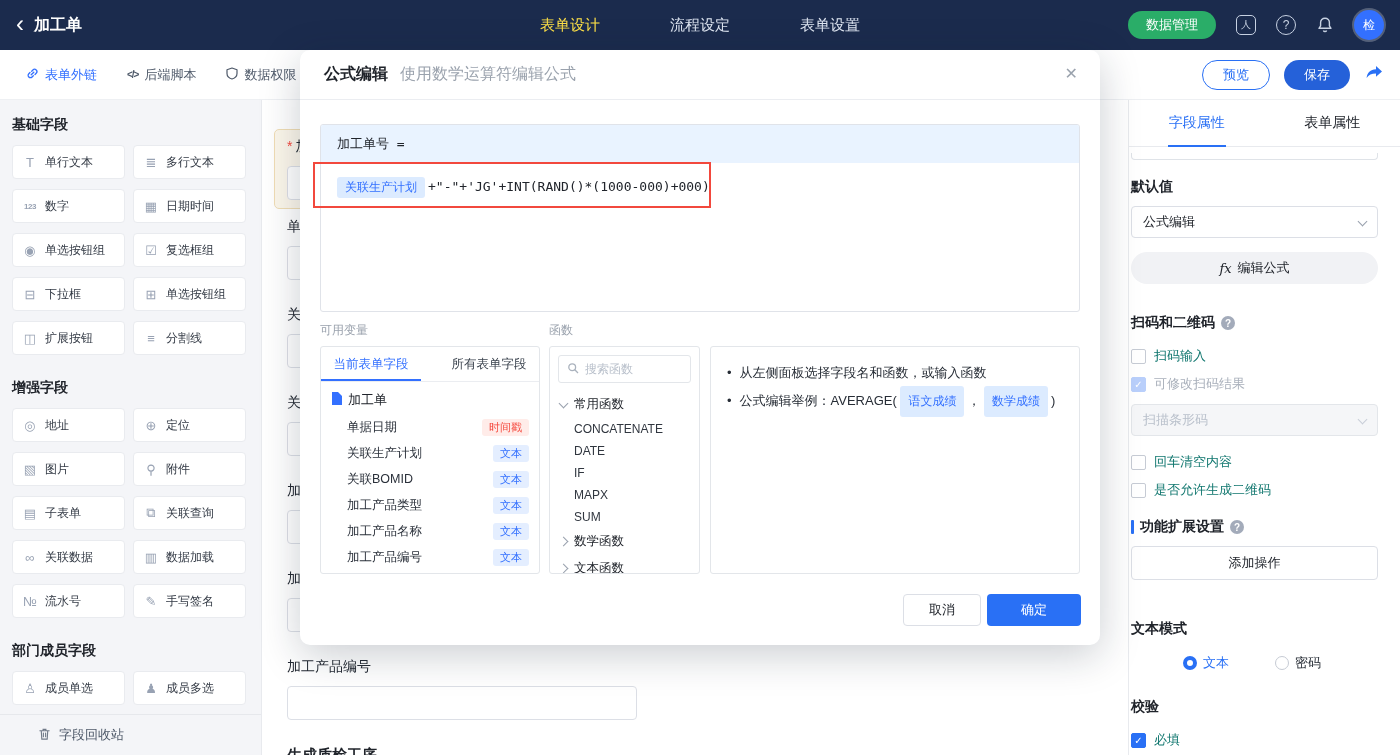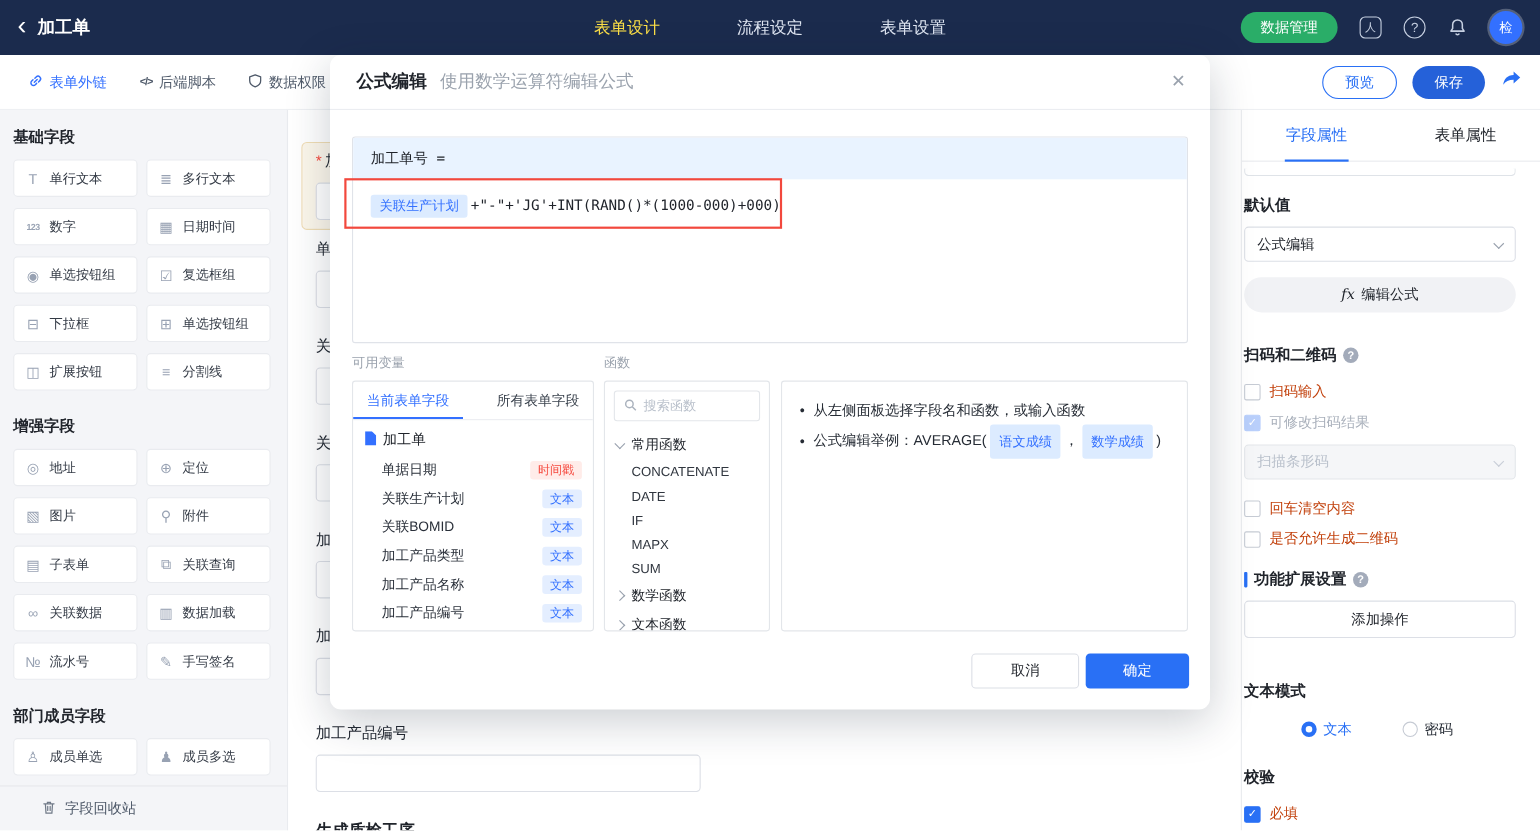--- a/index.html
+++ b/index.html
@@ -74,21 +74,21 @@
   .p-partial{height:6px;border:1px solid #dfe3e8;border-top:none;border-radius:0 0 4px 4px;margin-bottom:14px;}
   .p-title{font-size:14px;font-weight:bold;color:#20242b;margin:18px 0 10px;display:flex;align-items:center;gap:6px;}
   .p-select{height:32px;border:1px solid #dcdfe6;border-radius:4px;display:flex;align-items:center;
     justify-content:space-between;padding:0 11px;font-size:13px;color:#20242b;box-sizing:border-box;background:#fff;}
   .p-select.disabled{background:#f5f6f8;color:#b9c0cb;border-color:#e3e6ea;}
   .p-fxbtn{margin-top:14px;height:32px;background:#f1f2f5;border-radius:16px;display:flex;align-items:center;
     justify-content:center;gap:6px;font-size:13px;color:#20242b;}
   .fx{font-style:italic;font-family:"DejaVu Serif",serif;}
   .help-dot{width:14px;height:14px;border-radius:50%;background:#a3abba;color:#fff;font-size:10px;
     display:inline-flex;align-items:center;justify-content:center;flex:none;}
-  .ck-row{display:flex;align-items:center;gap:8px;height:28px;font-size:13px;color:#c2410c;}
+  .ck-row{display:flex;align-items:center;gap:8px;height:28px;font-size:13px;color:#0f766e;}
   .ck-row.disabled{color:#a9b0bb;}
   .ckbox{width:15px;height:15px;border:1px solid #c6cbd4;border-radius:2px;box-sizing:border-box;background:#fff;
     display:inline-flex;align-items:center;justify-content:center;font-size:10px;color:#fff;flex:none;}
   .ckbox.checked{background:#2970f5;border-color:#2970f5;}
   .ckbox.checked::after{content:"✓";}
   .ckbox.discheck{background:#b9cffb;border-color:#b9cffb;}
   .ckbox.discheck::after{content:"✓";}
   .bluebar{width:3px;height:14px;background:#2970f5;border-radius:1px;flex:none;}
   .p-btn{height:32px;border:1px solid #dcdfe6;border-radius:4px;display:flex;align-items:center;
     justify-content:center;font-size:13px;color:#20242b;background:#fff;}
@@ -132,21 +132,21 @@
   .tag.blue{background:#e4eeff;color:#3370ff;}
   .tag.red{background:#ffece9;color:#f5483d;}
   .fn-panel{left:249px;width:151px;}
   .search{margin:8px;height:28px;border:1px solid #e3e6ea;border-radius:3px;display:flex;align-items:center;
     gap:6px;padding:12px 8px;box-sizing:border-box;}
   .search .ph{font-size:12px;color:#b9c0cb;}
   .fn-group{display:flex;align-items:center;gap:7px;padding:5px 10px;font-size:12.5px;color:#20242b;}
   .fn-item{padding:4px 10px 4px 24px;font-size:12px;color:#30363f;}
   .help-panel{left:410px;width:370px;padding:12px 16px;font-size:13px;color:#262c35;line-height:27px;}
   .bullet::before{content:"•";margin-right:8px;color:#262c35;}
-  .m-cancel{position:absolute;right:119px;top:544px;width:98px;height:32px;border:1px solid #dcdfe6;
+  .m-cancel{position:absolute;right:119px;top:544px;width:78px;height:32px;border:1px solid #dcdfe6;
     border-radius:4px;background:#fff;color:#20242b;display:flex;align-items:center;justify-content:center;box-sizing:border-box;}
   .m-ok{position:absolute;right:19px;top:544px;width:94px;height:32px;background:#2970f5;color:#fff;
     border-radius:4px;display:flex;align-items:center;justify-content:center;}
 
   .chev{width:6px;height:6px;border-right:1.4px solid #98a0ad;border-bottom:1.4px solid #98a0ad;
     display:inline-block;flex:none;}
   .chev.down{transform:rotate(45deg);margin-top:-2px;}
   .chev.right{transform:rotate(-45deg);}
   .p-select.disabled .chev{border-color:#c9ced8;}
 </style>

